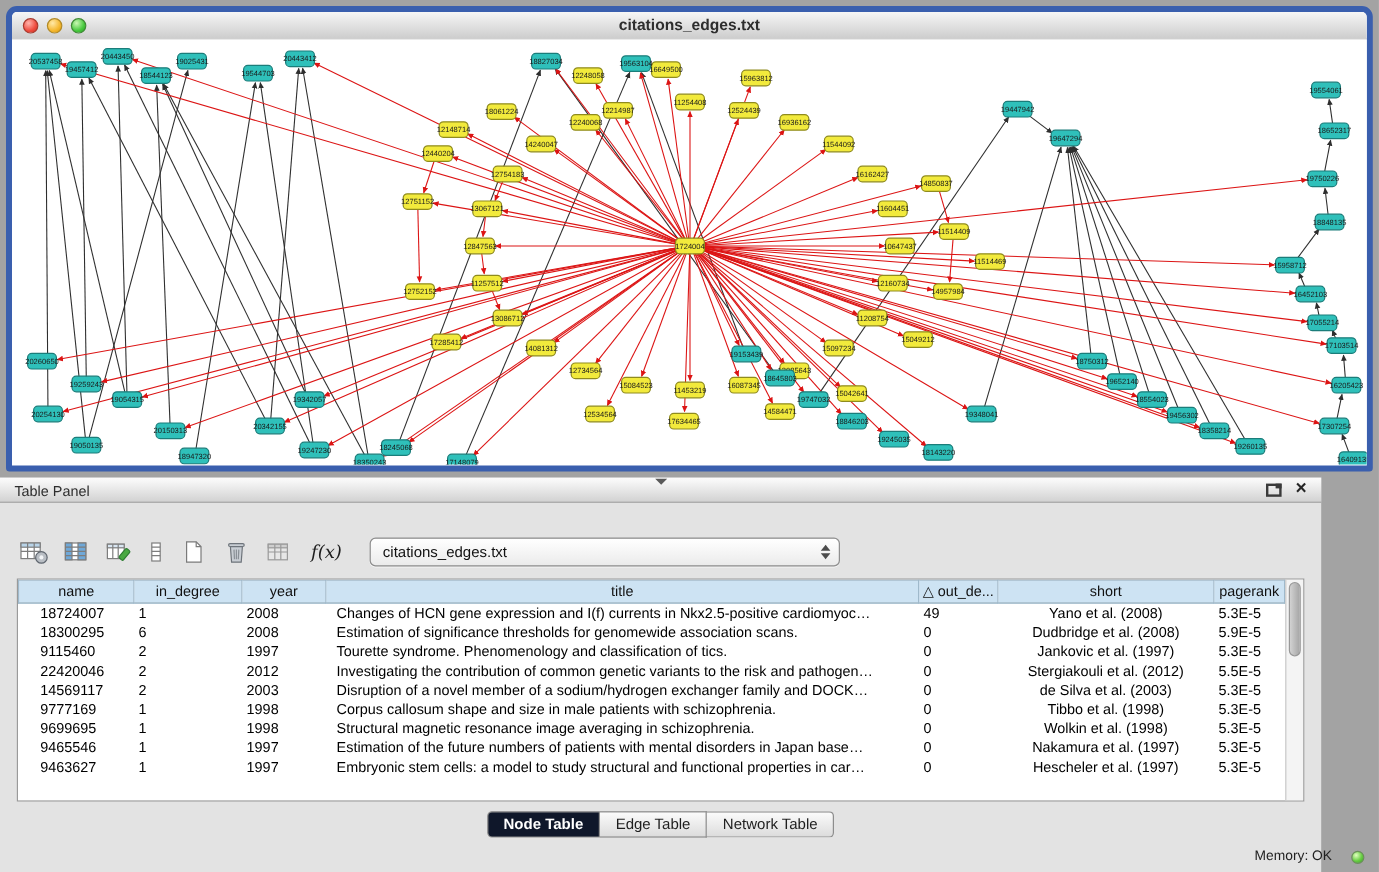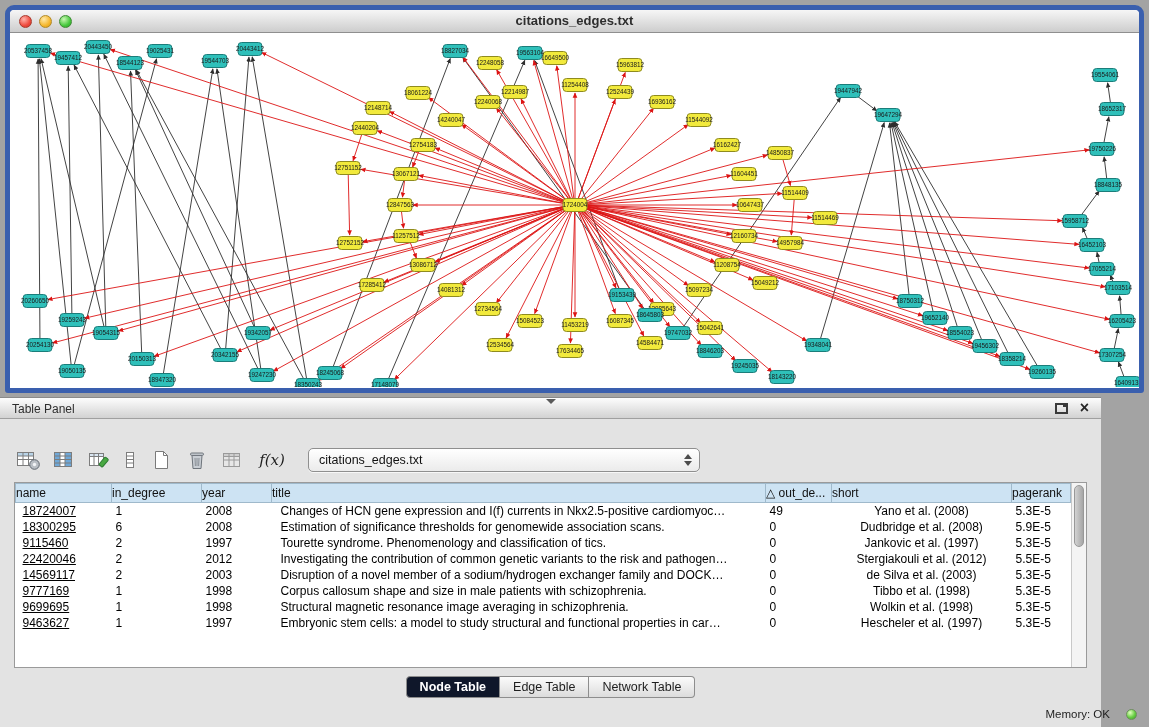--- a/index.html
+++ b/index.html
@@ -40,23 +40,23 @@
   .combo{margin-left:10px;width:392px;height:24px;border:1px solid #8f8f8f;border-radius:5px;
     background:linear-gradient(#ffffff,#ebebeb);display:flex;align-items:center;justify-content:space-between;
     padding:0 7px 0 10px;font-size:12.5px;color:#111;box-shadow:0 1px 0 rgba(255,255,255,.7);}
   .combo-arrows{display:flex;flex-direction:column;gap:2px;align-items:center;}
   .combo-arrows .up{width:0;height:0;border-left:4px solid transparent;border-right:4px solid transparent;border-bottom:5px solid #4c4c4c;}
   .combo-arrows .dn{width:0;height:0;border-left:4px solid transparent;border-right:4px solid transparent;border-top:5px solid #4c4c4c;}
 
   .table-wrap{position:relative;margin:8px 14px 0 14px;height:186px;border:1px solid #9a9a9a;background:#fff;overflow:hidden;}
   table{border-collapse:collapse;table-layout:fixed;width:calc(100% - 15px);}
   th{height:19px;background:#cde3f3;border:1px solid #9fb9cb;font-size:12px;font-weight:normal;color:#111;
-     overflow:hidden;white-space:nowrap;text-align:left;margin-top:16px;}
+     overflow:hidden;white-space:nowrap;text-align:center;margin-top:16px;}
   td{height:16px;font-size:12px;color:#000;white-space:nowrap;overflow:hidden;padding:0 4px;line-height:16px;}
-  td.c0{padding-left:7px;text-decoration:underline;}
+  td.c0{padding-left:18px;}
   td.c3{padding-left:9px;}
   td.c5{text-align:center;}
   .vscroll{position:absolute;right:0;top:0;bottom:0;width:15px;background:#f4f4f4;border-left:1px solid #c9c9c9;}
   .vthumb{position:absolute;left:2px;top:2px;width:10px;height:62px;border-radius:6px;
     background:linear-gradient(90deg,#d2d2d2,#a6a6a6);border:1px solid #989898;}
 
   .tabs{display:flex;justify-content:center;margin-top:8px;}
   .tab{padding:3px 13px;font-size:12.5px;border:1px solid #8d8d8d;border-left:none;
     background:linear-gradient(#fbfbfb,#dcdcdc);color:#1e1e1e;}
   .tab:first-child{border-left:1px solid #8d8d8d;border-radius:4px 0 0 4px;}
@@ -751,20 +751,29 @@
             <tr>
               <td class="c0">9699695</td>
               <td class="c1">1</td>
               <td class="c2">1998</td>
               <td class="c3">Structural magnetic resonance image averaging in schizophrenia.</td>
               <td class="c4">0</td>
               <td class="c5">Wolkin et al. (1998)</td>
               <td class="c6">5.3E-5</td>
             </tr>
             <tr>
+              <td class="c0">9465546</td>
+              <td class="c1">1</td>
+              <td class="c2">1997</td>
+              <td class="c3">Estimation of the future numbers of patients with mental disorders in Japan base…</td>
+              <td class="c4">0</td>
+              <td class="c5">Nakamura et al. (1997)</td>
+              <td class="c6">5.3E-5</td>
+            </tr>
+            <tr>
               <td class="c0">9463627</td>
               <td class="c1">1</td>
               <td class="c2">1997</td>
               <td class="c3">Embryonic stem cells: a model to study structural and functional properties in car…</td>
               <td class="c4">0</td>
               <td class="c5">Hescheler et al. (1997)</td>
               <td class="c6">5.3E-5</td>
             </tr>
           </tbody>
       </table>

